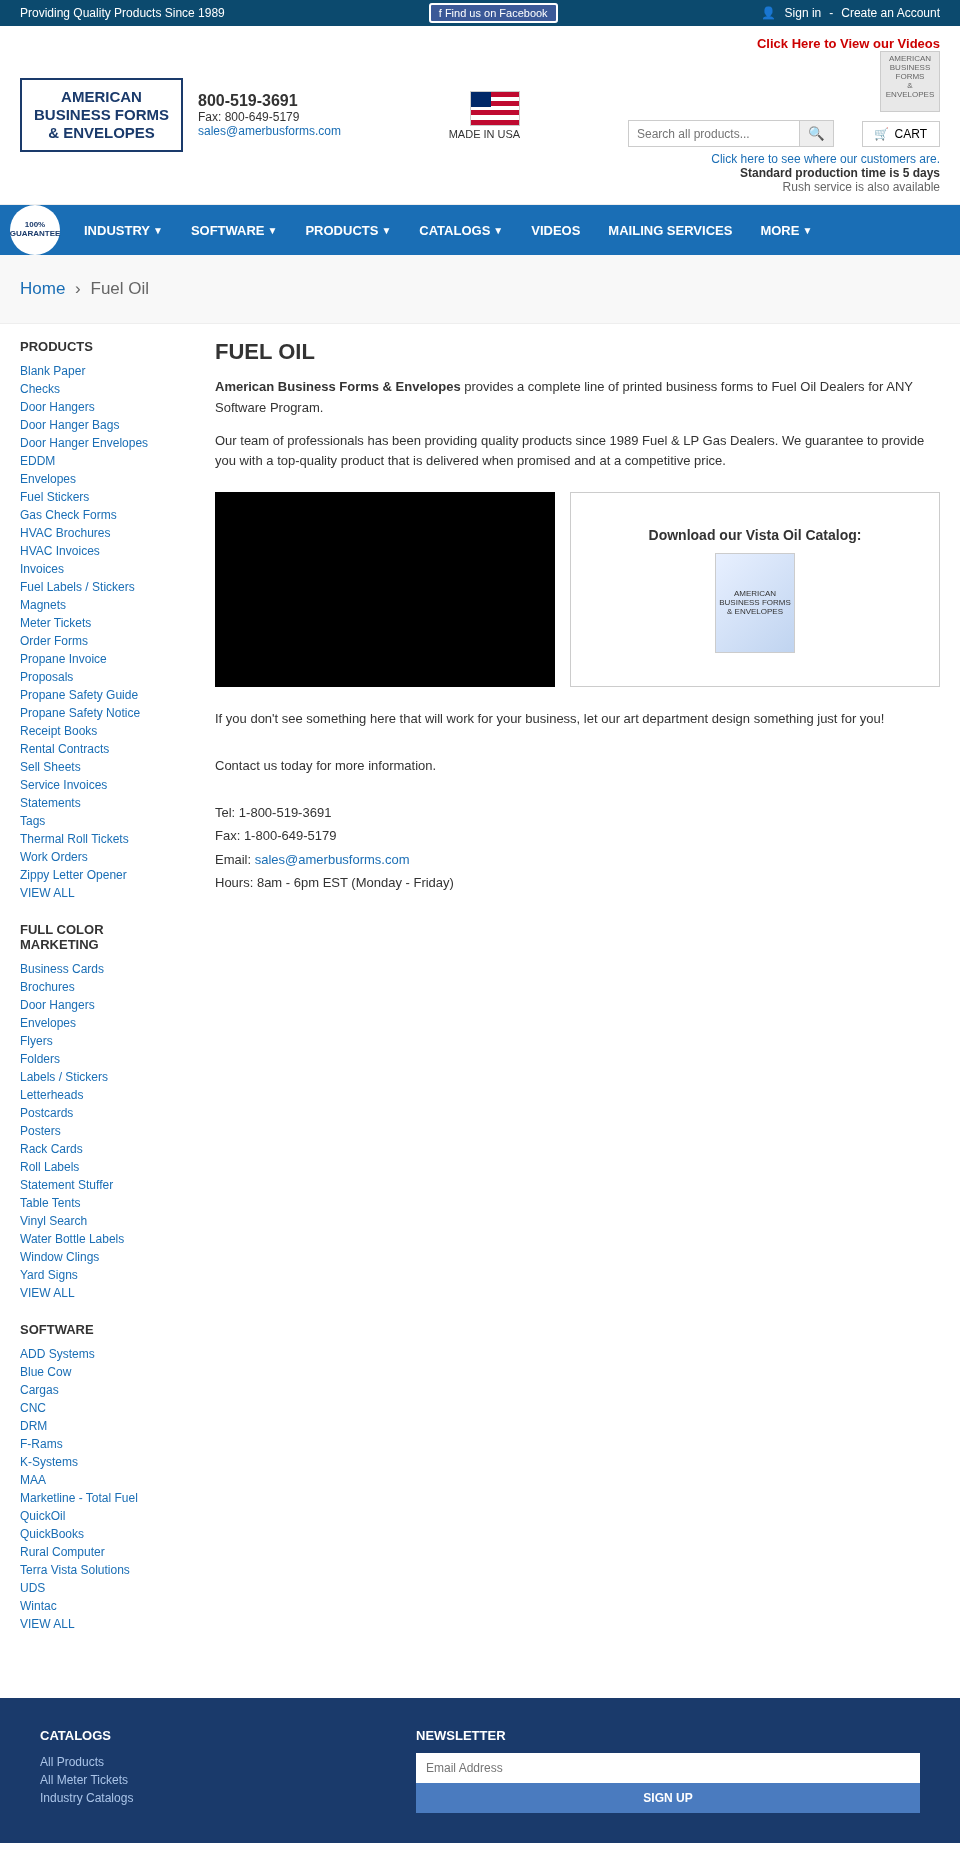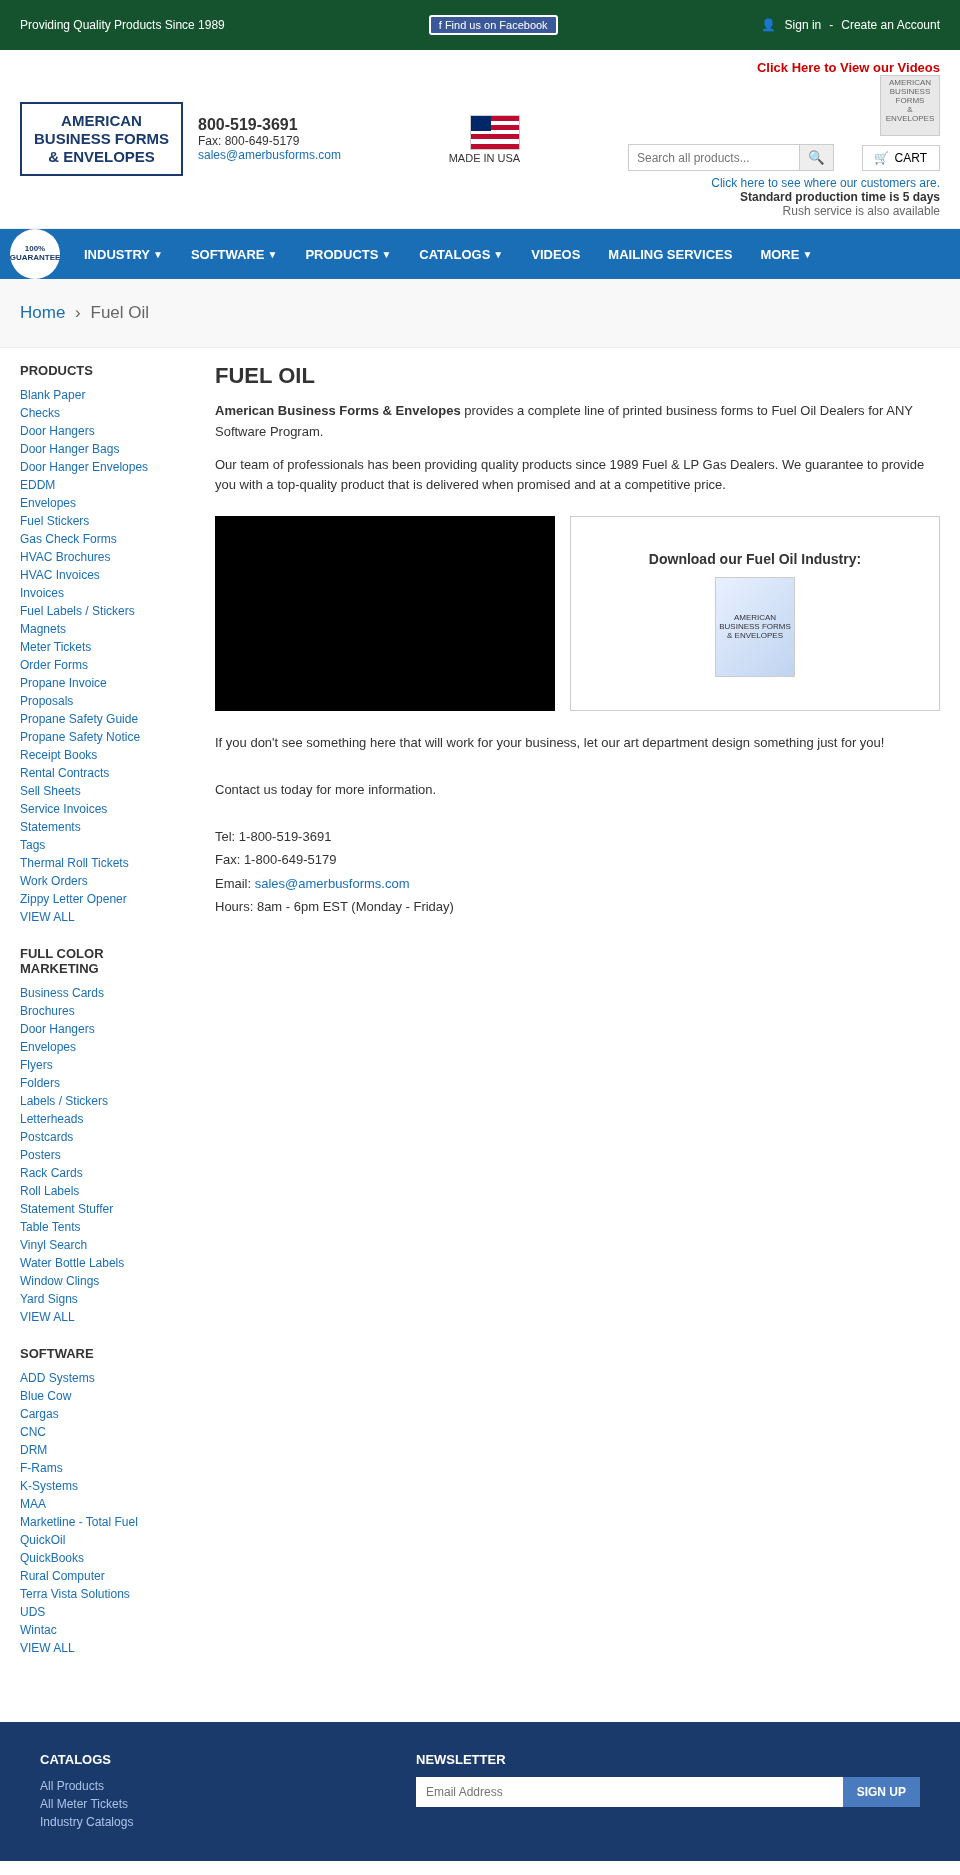--- a/index.html
+++ b/index.html
@@ -1,22 +1,22 @@
 <!DOCTYPE html>
 <html><head>
   <meta charset="utf-8">
   <style>
     * { margin: 0; padding: 0; box-sizing: border-box; }
     body { font-family: Arial, sans-serif; font-size: 13px; color: #333; background: #fff; width: 960px; }
 
     
     .top-bar {
-      background: #14532d;
+      background: #0c4a6e;
       color: #fff;
-      padding: 18px 20px;
+      padding: 6px 20px;
       display: flex;
       justify-content: space-between;
       align-items: center;
       font-size: 12px;
     }
     .top-bar a { color: #fff; text-decoration: none; }
     .top-bar .fb-icon {
       background: #3b5998;
       border: 2px solid #fff;
       padding: 2px 8px;
@@ -209,21 +209,21 @@
       color: #fff;
       padding: 30px 40px;
       margin-top: 30px;
     }
     .footer-cols { display: flex; gap: 40px; }
     .footer-col { flex: 1; }
     .footer-col-title { font-weight: bold; font-size: 13px; margin-bottom: 10px; text-transform: uppercase; }
     .footer-link { display: block; color: #aac4e8; text-decoration: none; font-size: 12px; padding: 2px 0; cursor: pointer; }
 
     .newsletter-col { flex: 1.5; }
-    .newsletter-input-row { display: flex; margin-top: 5px; }
+    .newsletter-input-row { display: flex; margin-top: 5px; flex-direction: column; }
     .newsletter-input {
       flex: 1;
       padding: 8px 10px;
       border: none;
       font-size: 12px;
       outline: none;
     }
     .newsletter-btn {
       background: #4a7bbf;
       color: #fff;
@@ -426,21 +426,21 @@
     <p class="intro-text">
       <strong>American Business Forms &amp; Envelopes</strong>
       <span> provides a complete line of printed business forms to Fuel Oil Dealers for ANY Software Program.</span>
     </p>
 
     <p class="intro-text">Our team of professionals has been providing quality products since 1989 Fuel &amp; LP Gas Dealers. We guarantee to provide you with a top-quality product that is delivered when promised and at a competitive price.</p>
 
     <div class="media-section">
       <div class="video-area"></div>
       <div class="catalog-download">
-        <div class="download-title">Download our Fuel Oil Industry:</div>
+        <div class="download-title">Download our Vista Oil Catalog:</div>
         <div class="catalog-thumb-large">
           <span>AMERICAN BUSINESS FORMS &amp; ENVELOPES</span>
         </div>
       </div>
     </div>
 
     <div class="contact-section">
       <p>If you don't see something here that will work for your business, let our art department design something just for you!</p>
       <br>
       <p>Contact us today for more information.</p>

